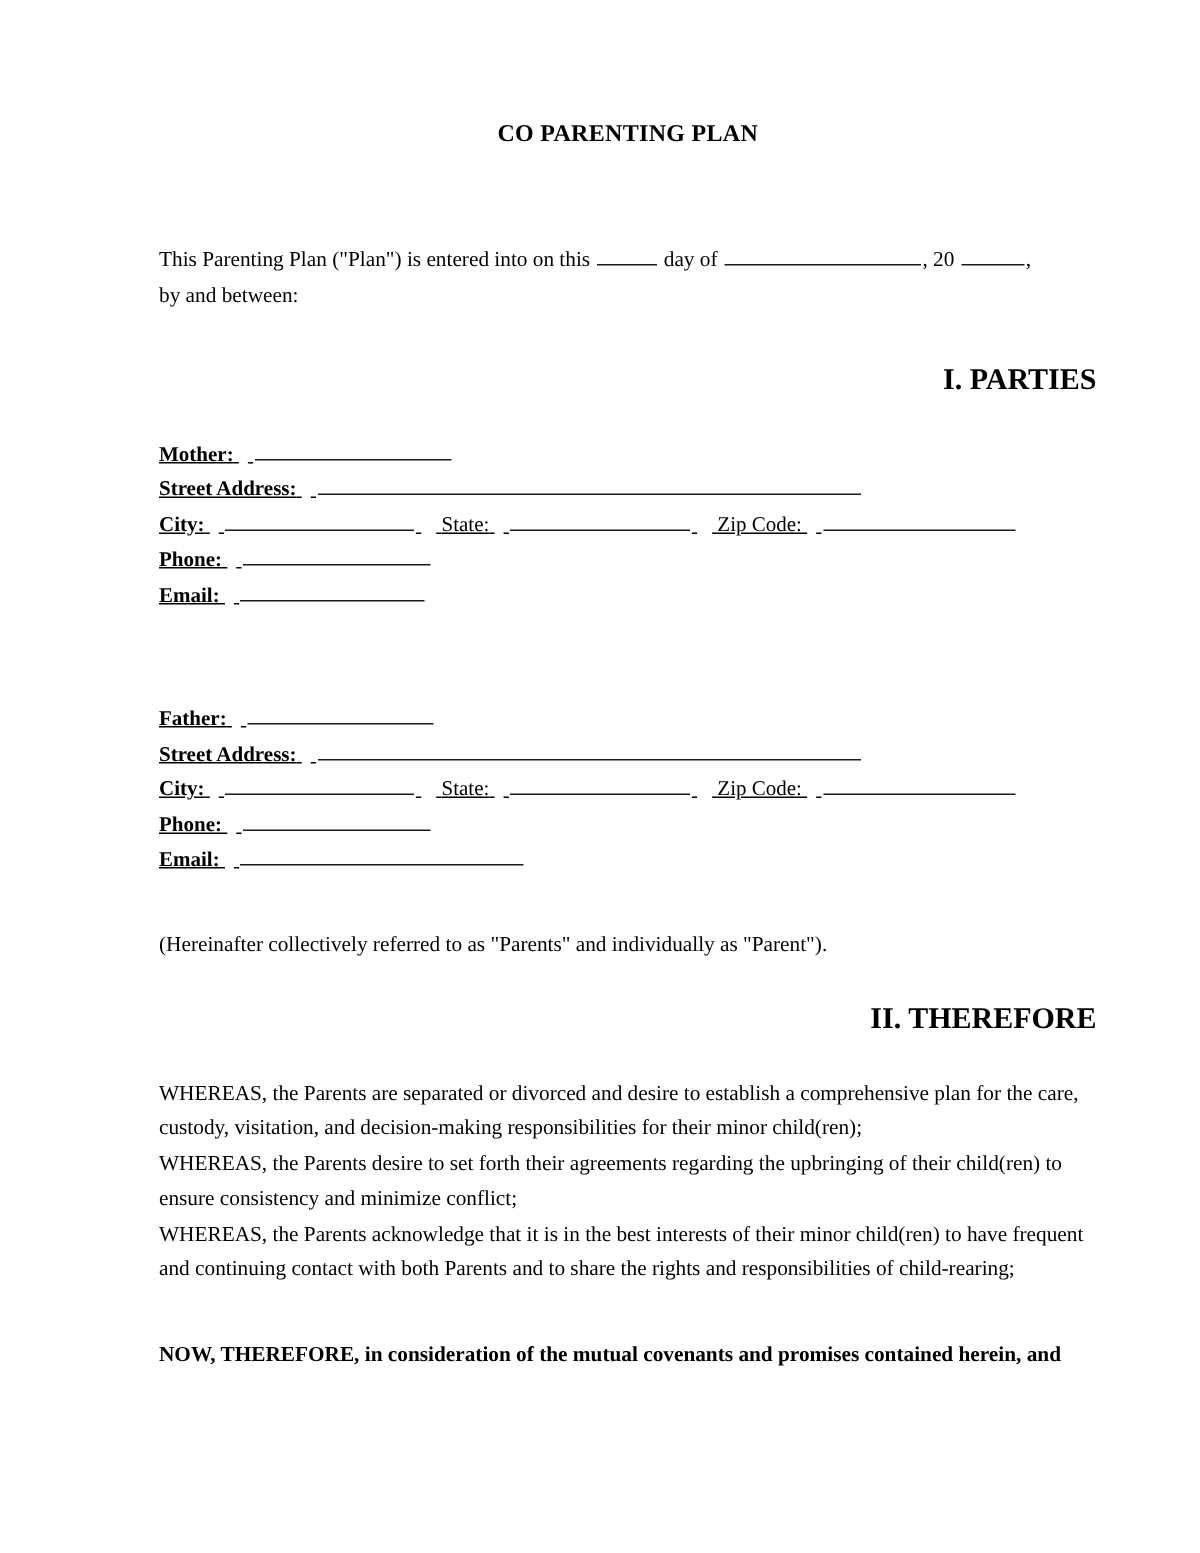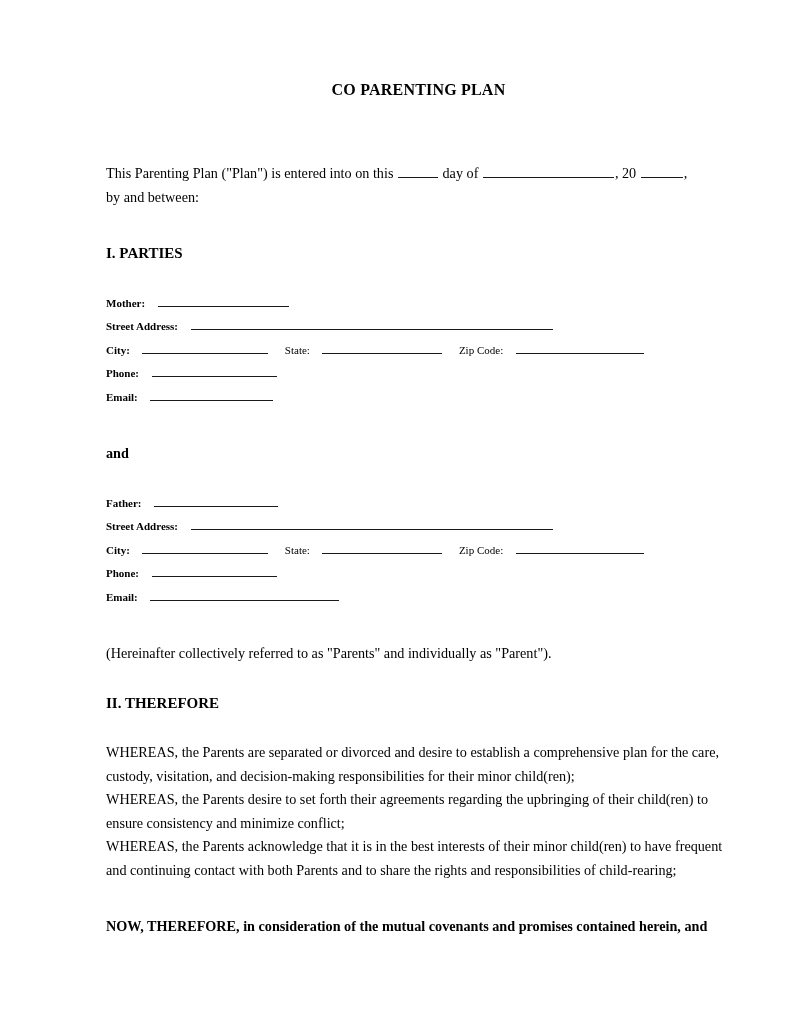--- a/index.html
+++ b/index.html
@@ -41,24 +41,25 @@
   
   .para {
     font-size: 14.2px;
     line-height: 23.5px;
     margin: 0;
     text-align: left;
   }
   .para.intro { padding-top: 62px; }
 
   .section-heading {
-    font-size: 15px;
-    font-weight: bold;
-    line-height: 23.5px;
-    margin: 0;
+    font-size: 20px;
+    font-weight: bold;
+    line-height: 23.5px;
+    margin: 0;
+    text-align: right;
   }
   .gap-md  { height: 26px; }
   .gap-lg  { height: 33px; }
 
   
   .blank {
     display: inline-block;
     border-bottom: 1.6px solid #1a1a1a;
     height: 0.72em;
     vertical-align: baseline;
@@ -72,23 +73,24 @@
   .blank.w-street    { width: 362px; }
   .blank.w-city      { width: 126px; }
   .blank.w-state     { width: 120px; }
   .blank.w-zip       { width: 128px; }
   .blank.w-phone     { width: 125px; }
   .blank.w-email     { width: 123px; }
   .blank.w-email-f   { width: 189px; }
 
   
   .field-row {
-    font-size: 11px;
+    font-size: 14px;
     line-height: 23.5px;
     white-space: nowrap;
+    text-decoration: underline;
   }
   .field-label {
     font-weight: bold;
   }
   .field-label-plain {
     font-weight: normal;
   }
   .sep { display: inline-block; width: 6px; }
   .sep-wide { display: inline-block; width: 10px; }
 
@@ -164,21 +166,20 @@
 
       <div class="field-row">
         <span class="field-label">Email:</span>
         <span class="sep"></span>
         <span class="blank w-email"></span>
       </div>
     </div>
 
     <div class="gap-lg"></div>
 
-    <div class="and-line">and</div>
 
     <div class="gap-md"></div>
 
     <div>
       <div class="field-row">
         <span class="field-label">Father:</span>
         <span class="sep"></span>
         <span class="blank w-name-f"></span>
       </div>
 

